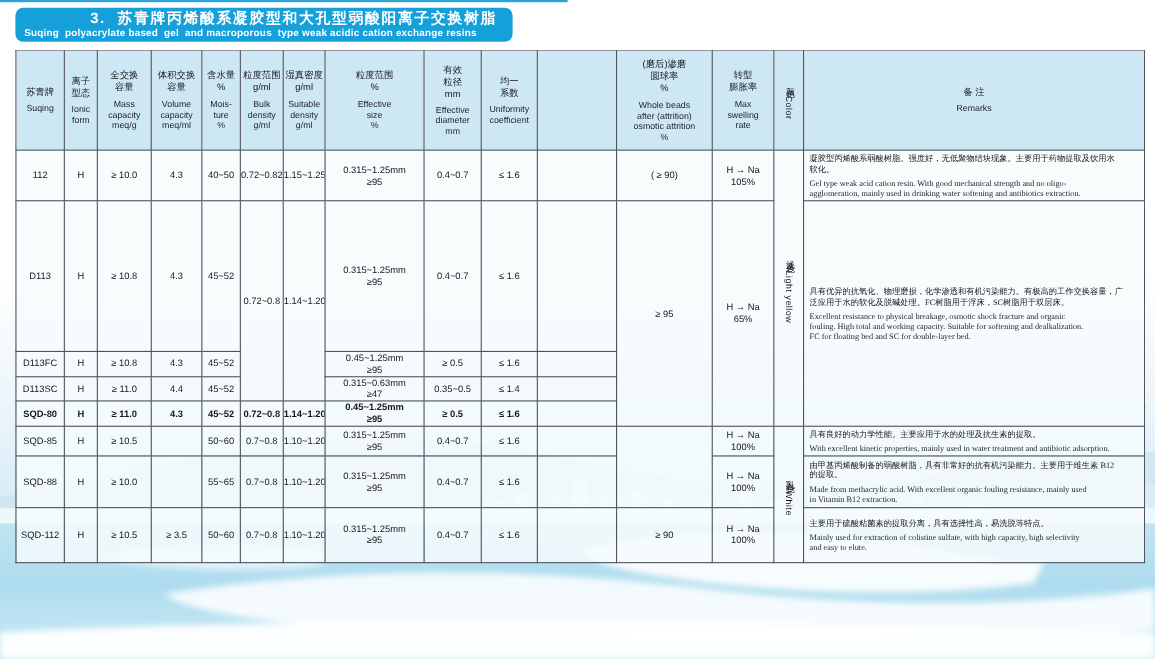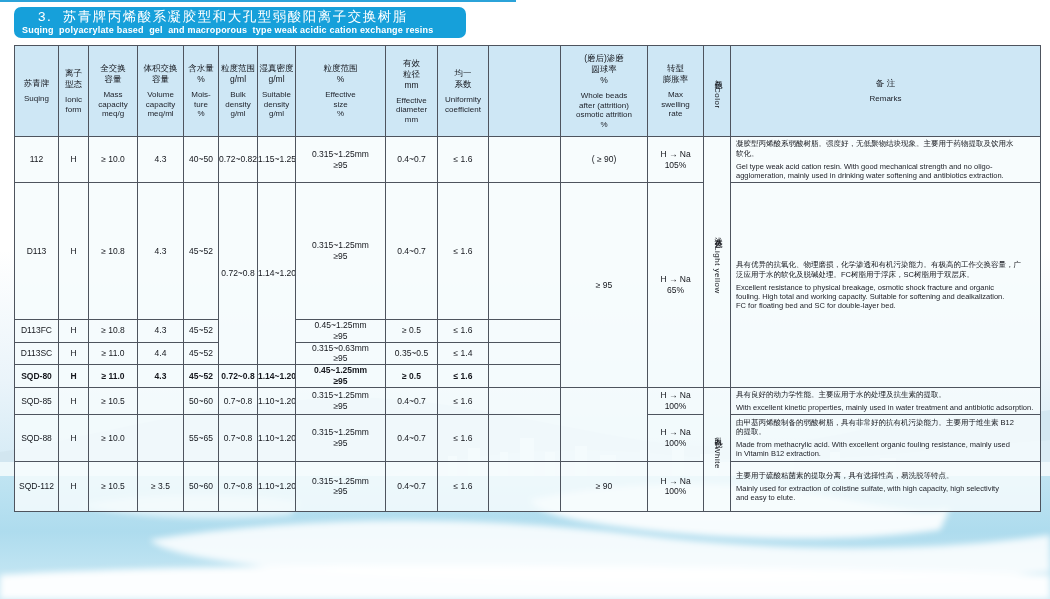--- a/index.html
+++ b/index.html
@@ -8,21 +8,21 @@
     background:#ffffff;
     font-family:"Liberation Sans","DejaVu Sans",sans-serif;
     color:#14161c;
   }
   .bg{position:absolute;left:0;top:0;z-index:0;}
   .topline{position:absolute;left:0;top:0;width:516px;height:2px;background:#2ba3d9;z-index:3;}
   .banner{
     position:absolute;left:14px;top:7px;width:452px;height:31px;box-sizing:border-box;
     background:#16a0da;border-radius:7px;color:#ffffff;z-index:3;padding-top:2px;
   }
-  .banner .bzh{font-size:13.5px;font-weight:normal;letter-spacing:1.5px;padding-left:24px;line-height:1.15;white-space:pre;}
+  .banner .bzh{font-size:13.5px;font-weight:bold;letter-spacing:1.5px;padding-left:24px;line-height:1.15;white-space:pre;margin-left:44px;}
   .banner .ben{font-size:9px;font-weight:bold;letter-spacing:.2px;padding-left:8px;line-height:1.2;white-space:pre;}
   table.spec{
     position:absolute;left:14px;top:45px;width:1026px;z-index:2;
     border-collapse:collapse;table-layout:fixed;
   }
   .spec th,.spec td{
     border:1px solid #4e545e;padding:0;margin:0;
     text-align:center;vertical-align:middle;overflow:hidden;
   }
   .spec thead th{background:rgba(203,230,244,0.95);font-weight:normal;height:90px;}
@@ -31,21 +31,21 @@
   .spec tbody td{background:rgba(246,251,253,0.84);font-size:8.5px;}
   .spec tbody tr:nth-child(1){height:46px;}
   .spec tbody tr:nth-child(2){height:22px;}
   .spec tbody tr:nth-child(3){height:23px;}
   .spec tbody tr:nth-child(4){height:22px;}
   .spec tbody tr:nth-child(5){height:23px;font-weight:bold;}
   .spec tbody tr:nth-child(6){height:21px;}
   .spec tbody tr:nth-child(7){height:47px;}
   .spec tbody tr:nth-child(8){height:50px;}
   .val{white-space:pre-line;line-height:1.25;}
-  td.remarks{text-align:left;padding:2px 5px;}
+  td.remarks{text-align:left;padding:2px 5px;font-family:Liberation Serif, serif;}
   .rzh{font-size:7.5px;line-height:1.3;white-space:pre-line;}
   .ren{font-size:7.5px;line-height:1.22;white-space:pre-line;margin-top:3px;color:#22242b;}
   .vcell{display:flex;flex-direction:column;align-items:center;justify-content:center;gap:10px;}
   .vcell-h{height:86px;}
   .vcell-t1{height:250px;}
   .vcell-t2{height:114px;}
   .vzh{writing-mode:vertical-rl;text-orientation:upright;font-size:8px;letter-spacing:2px;}
   .ven{writing-mode:vertical-rl;text-orientation:mixed;font-size:8px;letter-spacing:.5px;}
 </style>
 </head>
@@ -287,21 +287,21 @@
       <td class="val">≤ 1.6</td>
       <td class="val"></td>
     </tr>
     <tr>
       <td class="val">D113SC</td>
       <td class="val">H</td>
       <td class="val">≥ 11.0</td>
       <td class="val">4.4</td>
       <td class="val">45~52</td>
       <td class="val">0.315~0.63mm
-≥95</td>
+≥47</td>
       <td class="val">0.35~0.5</td>
       <td class="val">≤ 1.4</td>
       <td class="val"></td>
     </tr>
     <tr>
       <td class="val">SQD-80</td>
       <td class="val">H</td>
       <td class="val">≥ 11.0</td>
       <td class="val">4.3</td>
       <td class="val">45~52</td>

